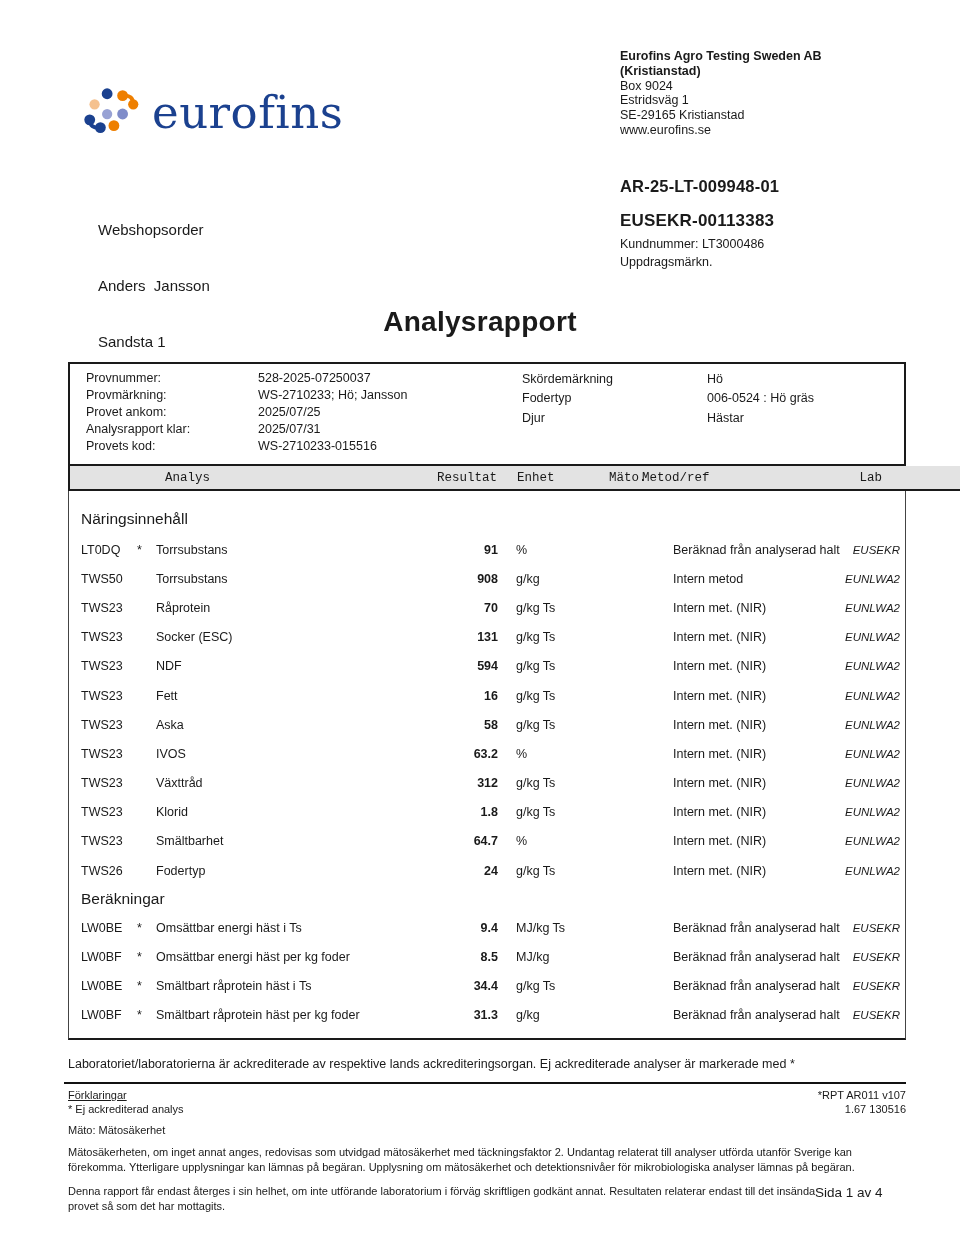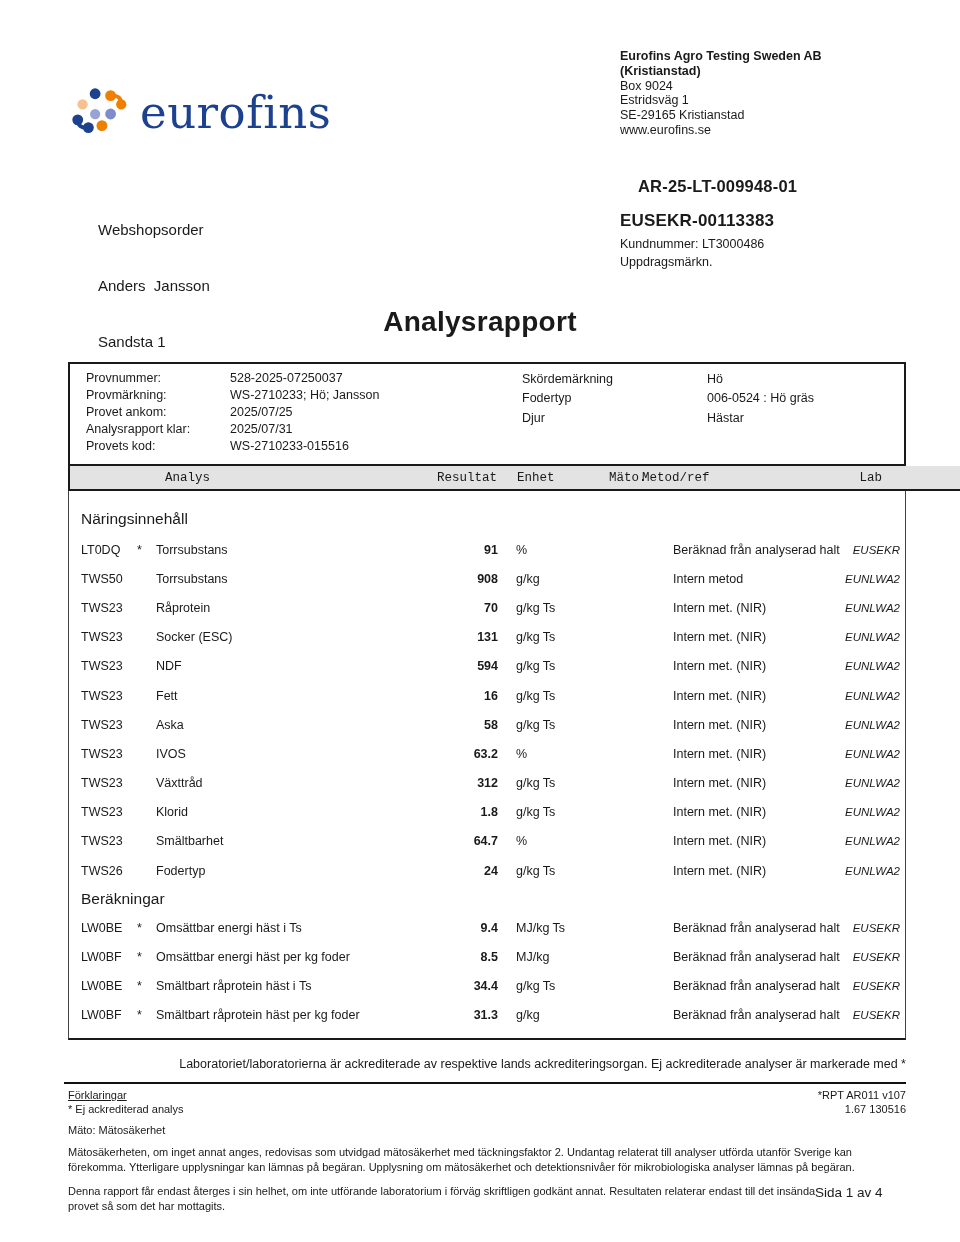--- a/index.html
+++ b/index.html
@@ -7,47 +7,47 @@
   .page {
     position:relative;
     width:960px; height:1242px;
     background:#ffffff;
     font-family:"Liberation Sans", sans-serif;
     color:#1a1a1a;
     overflow:hidden;
   }
 
   
-  .logo-block { position:absolute; left:70px; top:84px; display:flex; align-items:center; gap:12px; }
+  .logo-block { position:absolute; left:82px; top:84px; display:flex; align-items:center; gap:12px; }
   .logo-mark { width:58px; height:62px; }
   .logo-word {
     font-family:"DejaVu Serif", serif;
     font-size:45px; line-height:1;
     color:#1b418f; letter-spacing:0.5px;
     padding-bottom:6px;
   }
   .lab-address { position:absolute; left:620px; top:49px; font-size:12.5px; line-height:14.8px; }
   .lab-address .bold { font-weight:bold; }
 
   .recipient { position:absolute; left:98px; top:184px; font-size:15px; line-height:18.6px; white-space:pre; }
 
   .report-ids { position:absolute; left:620px; top:177px; }
-  .ar-number { font-size:16.5px; font-weight:bold; letter-spacing:0.2px;margin-left:18px; }
+  .ar-number { font-size:16.5px; font-weight:bold; letter-spacing:0.2px; }
   .order-number { font-size:17px; font-weight:bold; margin-top:15px; letter-spacing:0.2px; }
   .customer-number { font-size:12.5px; margin-top:6px; }
   .assignment { font-size:12.5px; margin-top:4px; }
 
   .report-title { position:absolute; left:0; top:306px; width:100%; text-align:center;
     font-size:28px; font-weight:bold; letter-spacing:0.3px; }
 
   
   .info-box { position:absolute; left:68px; top:362px; width:838px; height:104px;
     border:2px solid #1a1a1a; background:#fff; }
   .info-left { position:absolute; left:16px; top:5px; }
-  .info-left .irow { display:flex; height:17.2px; align-items:center; font-size:12.5px; }
+  .info-left .irow { display:flex; height:17.2px; align-items:center; font-size:12.5px;gap:28px; }
   .info-left .ilabel { width:144px; }
   .info-right { position:absolute; left:452px; top:5px; }
   .info-right .irow { display:flex; height:19.5px; align-items:center; font-size:12.5px; }
   .info-right .ilabel { width:185px; }
 
   
   .tband { position:absolute; left:68px; top:466px; width:956px; height:25px;
     background:#e3e3e3; border:2px solid #1a1a1a; border-top:none;font-family:Liberation Mono, monospace; }
   .tband span { position:absolute; top:50%; transform:translateY(-50%); font-size:12.5px; white-space:nowrap; }
   .h-analys { left:95px; }
@@ -67,21 +67,21 @@
   .c-code   { left:12px; }
   .c-star   { left:68px; }
   .c-name   { left:87px; }
   .c-res    { left:290px; width:139px; text-align:right; font-weight:bold; }
   .c-unit   { left:447px; }
   .c-mato   { left:539px; }
   .c-method { left:604px; }
   .c-lab    { right:5px; font-style:italic; font-size:11.5px; }
 
   
-  .accreditation { position:absolute; left:68px; top:1057px; width:838px; font-size:12.5px;text-align:right; }
+  .accreditation { position:absolute; left:68px; top:1057px; width:838px; font-size:12.5px; }
   .footer-rule { position:absolute; left:64px; top:1082px; width:842px; height:2px; background:#111; }
   .footer-block { position:absolute; left:68px; top:1089px; width:838px; }
   .f-row { display:flex; justify-content:space-between; font-size:11px; line-height:13.5px;align-items:center; }
   .f-underline { text-decoration:underline; }
   .f-mato { font-size:11px; margin-top:8px; }
   .f-para { font-size:11px; line-height:15px; margin-top:9px; }
   .f-para.narrow { width:772px; }
   .page-number { position:absolute; left:815px; top:1185px; font-size:13.5px; }
 </style>
 </head>

